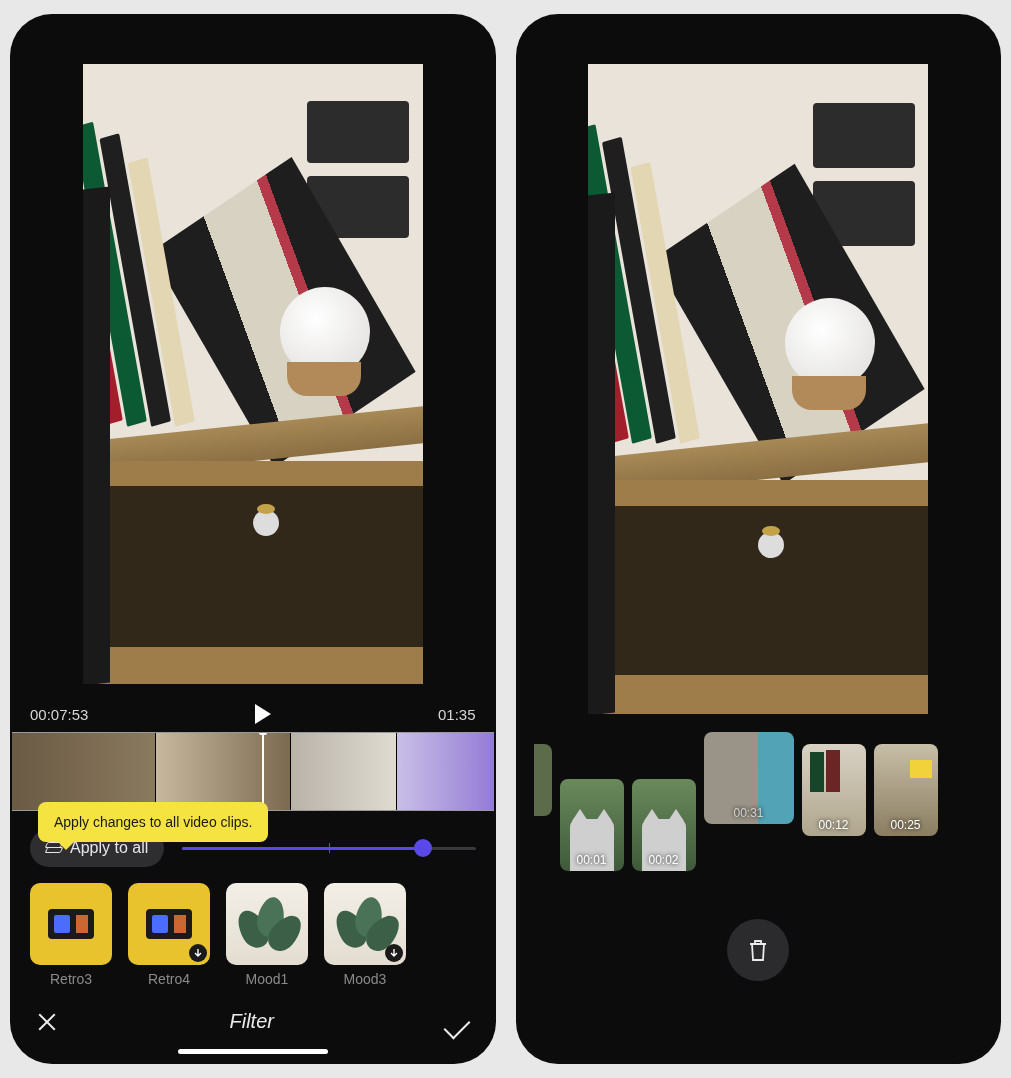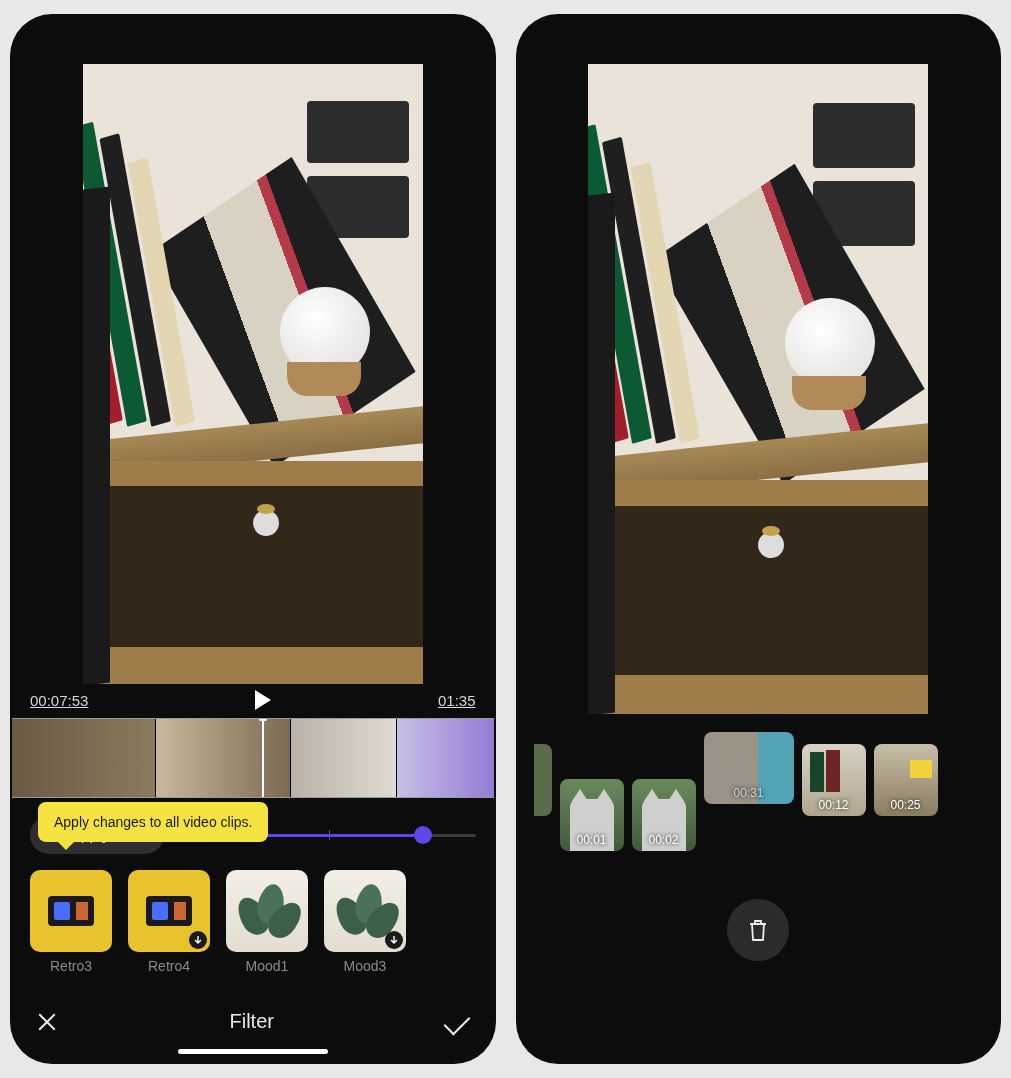--- a/index.html
+++ b/index.html
@@ -50,22 +50,22 @@
   .vase-base{ position:absolute; left:60%; top:48%; width:74px; height:34px; background:#b28a5a; border-radius:0 0 20px 20px; }
   .panel{ position:absolute; right:4%; top:6%; width:30%; height:10%; background:#2c2c2c; border-radius:4px; }
   .panel2{ position:absolute; right:4%; top:18%; width:30%; height:10%; background:#2c2c2c; border-radius:4px; }
   .candle{ position:absolute; left:50%; top:72%; width:26px; height:26px; background:#ddd; border-radius:50%;}
   .candle::after{content:""; position:absolute; left:4px; top:-6px; width:18px; height:10px; background:#c4a24a; border-radius:50%;}
 
   .right .preview { height: 650px; }
 
   .controls-row {
     display:flex; align-items:center; justify-content:space-between;
-    padding: 6px 20px 2px;
-    color:#d6d6d6; font-size:15px;text-decoration:underline;
+    padding: 20px 20px 2px;
+    color:#d6d6d6; font-size:15px;
   }
   .play-btn { width:0; height:0; border-left:16px solid #fff; border-top:10px solid transparent; border-bottom:10px solid transparent; margin:0 auto;}
   .timeline {
     margin: 6px 2px 0; position:relative; height:80px; overflow:hidden;
     border-top:1px solid #999; border-bottom:1px solid #999;
   }
   .timeline-inner{ position:absolute; inset:0; display:flex; }
   .tclip{ flex:none; height:100%; border-right:1px solid #000; }
   .t1{ width:30%; background:linear-gradient(90deg,#6b5a44,#8a7a5e); }
   .t2{ width:28%; background:linear-gradient(90deg,#c8b99e,#7b6a50); }
@@ -113,32 +113,32 @@
   .mood{ background:linear-gradient(#f3efe7,#e3ddd1); position:relative;}
   .leaf{position:absolute;width:26px;height:40px;background:#3c5f48;border-radius:50% 50% 50% 50%/60% 60% 40% 40%;}
   .l1{left:14px;top:26px;transform:rotate(-30deg);}
   .l2{left:32px;top:14px;transform:rotate(10deg);background:#4a7257;}
   .l3{left:46px;top:30px;transform:rotate(40deg);}
   .dl-badge{position:absolute;right:3px;bottom:3px;width:18px;height:18px;border-radius:50%;background:#1a1a1a;display:flex;align-items:center;justify-content:center;}
   .dl-badge svg{width:10px;height:10px;}
   .filter-label{margin-top:6px;}
 
   .bottom-bar{
-    margin-top:auto; display:flex; align-items:center; justify-content:space-between;
-    padding:18px 26px 12px; color:#eaeaea; font-size:20px;
+    margin-top:auto; display:flex; align-items:flex-end; justify-content:space-between;
+    padding:18px 26px 12px; color:#eaeaea; font-size:20px;font-style:italic;
   }
   .x-icon{width:22px;height:22px;position:relative;}
   .x-icon::before,.x-icon::after{content:"";position:absolute;left:10px;top:0;width:2px;height:22px;background:#eaeaea;}
   .x-icon::before{transform:rotate(45deg);} .x-icon::after{transform:rotate(-45deg);}
   .check-icon{width:24px;height:14px;border-left:2px solid #eaeaea;border-bottom:2px solid #eaeaea;transform:rotate(-45deg);}
   .home-ind{width:150px;height:5px;background:#fff;border-radius:3px;margin:4px auto 10px;}
 
   
   .clips-row{ display:flex; gap:8px; padding:30px 0 0 18px; color:#fff; font-size:12px; position:relative;}
-  .clip{ flex:none; width:64px; height:72px; border-radius:8px; position:relative; overflow:hidden;}
+  .clip{ flex:none; width:64px; height:92px; border-radius:8px; position:relative; overflow:hidden;}
   .clip .tlabel{position:absolute;left:0;right:0;bottom:4px;text-align:center;font-size:12px;color:#fff;text-shadow:0 0 4px #000;}
   .c1,.c2{background:linear-gradient(#6a8a5c,#3f5a3a);margin-top:35px;}
   .cat{position:absolute;left:10px;bottom:0;width:44px;height:52px;background:#cfcfcf;border-radius:8px 8px 0 0;}
   .cat::before,.cat::after{content:"";position:absolute;top:-10px;width:0;height:0;border-left:8px solid transparent;border-right:8px solid transparent;border-bottom:12px solid #cfcfcf;}
   .cat::before{left:2px;} .cat::after{right:2px;}
   .clip.dragging{opacity:.8;background:linear-gradient(90deg,#bdb6a6 0 60%,#63c9e0 60% 100%);transform:translateY(-12px);width:90px;}
   .c4{background:#0e0e0e;}
   .c5{background:linear-gradient(#d8d2c4,#b0a68e);}
   .c5 .bk{position:absolute;left:8px;top:8px;width:14px;height:40px;background:#16452a;}
   .c5 .bk2{position:absolute;left:24px;top:6px;width:14px;height:42px;background:#6b2525;}

